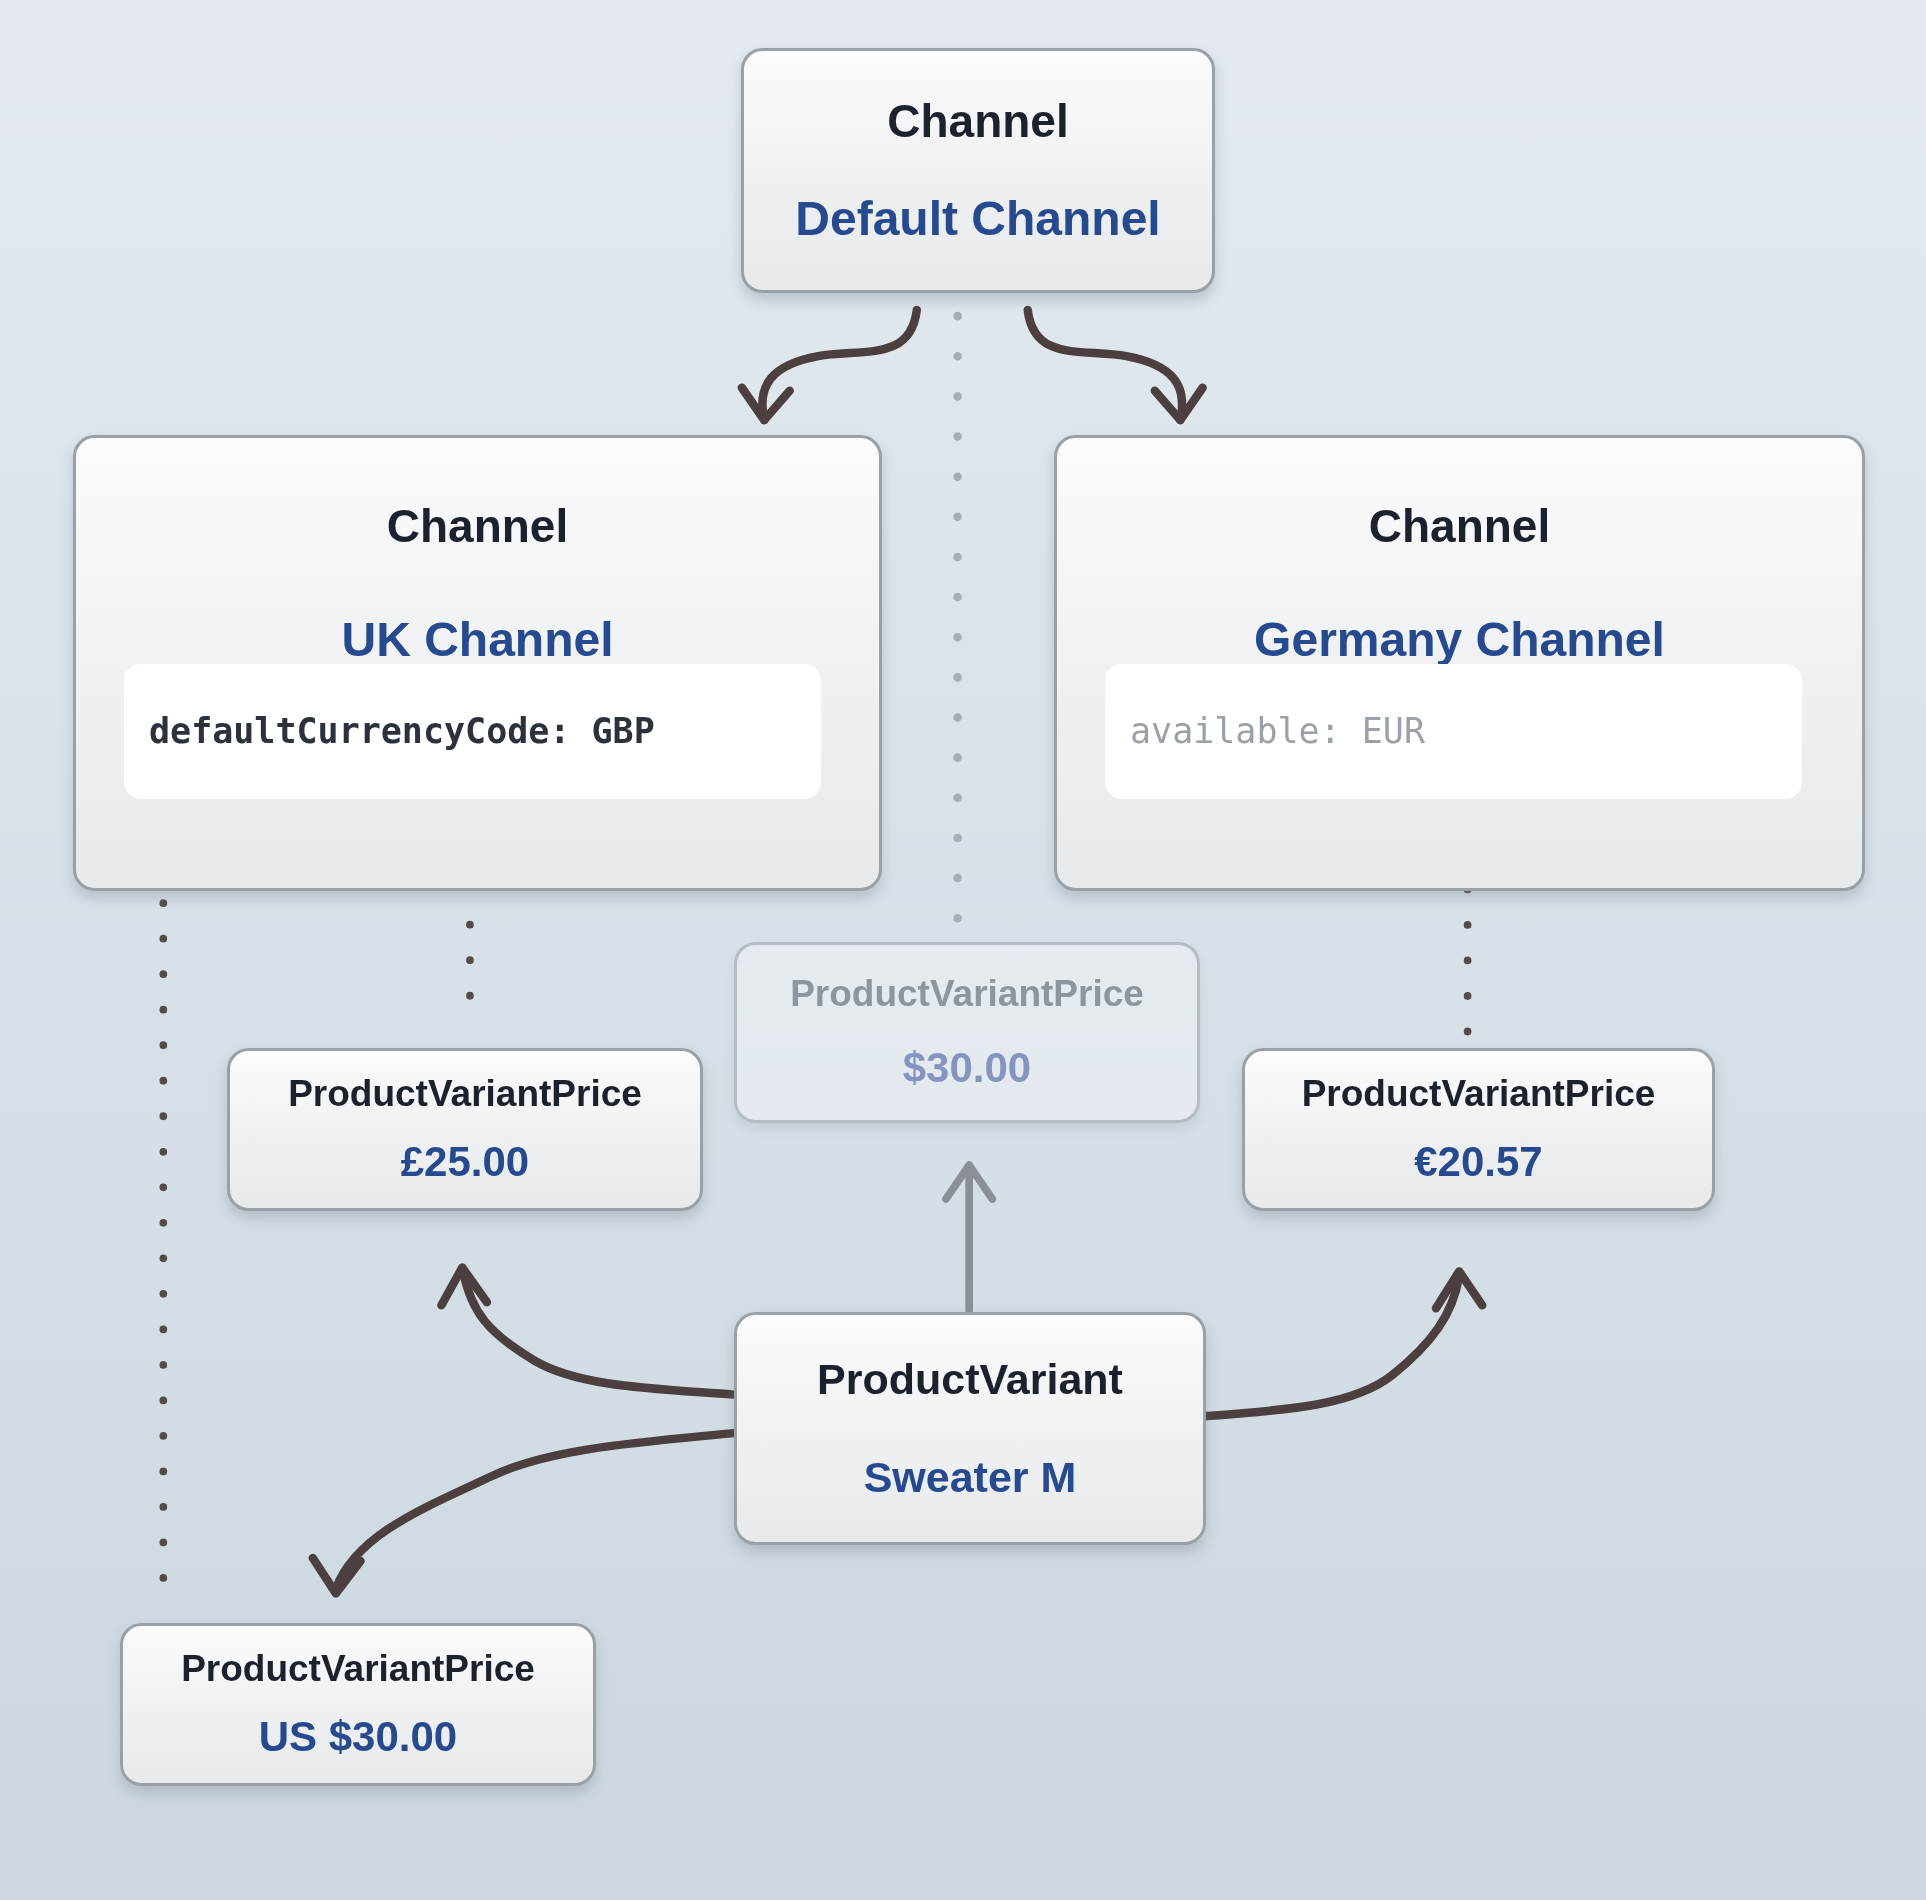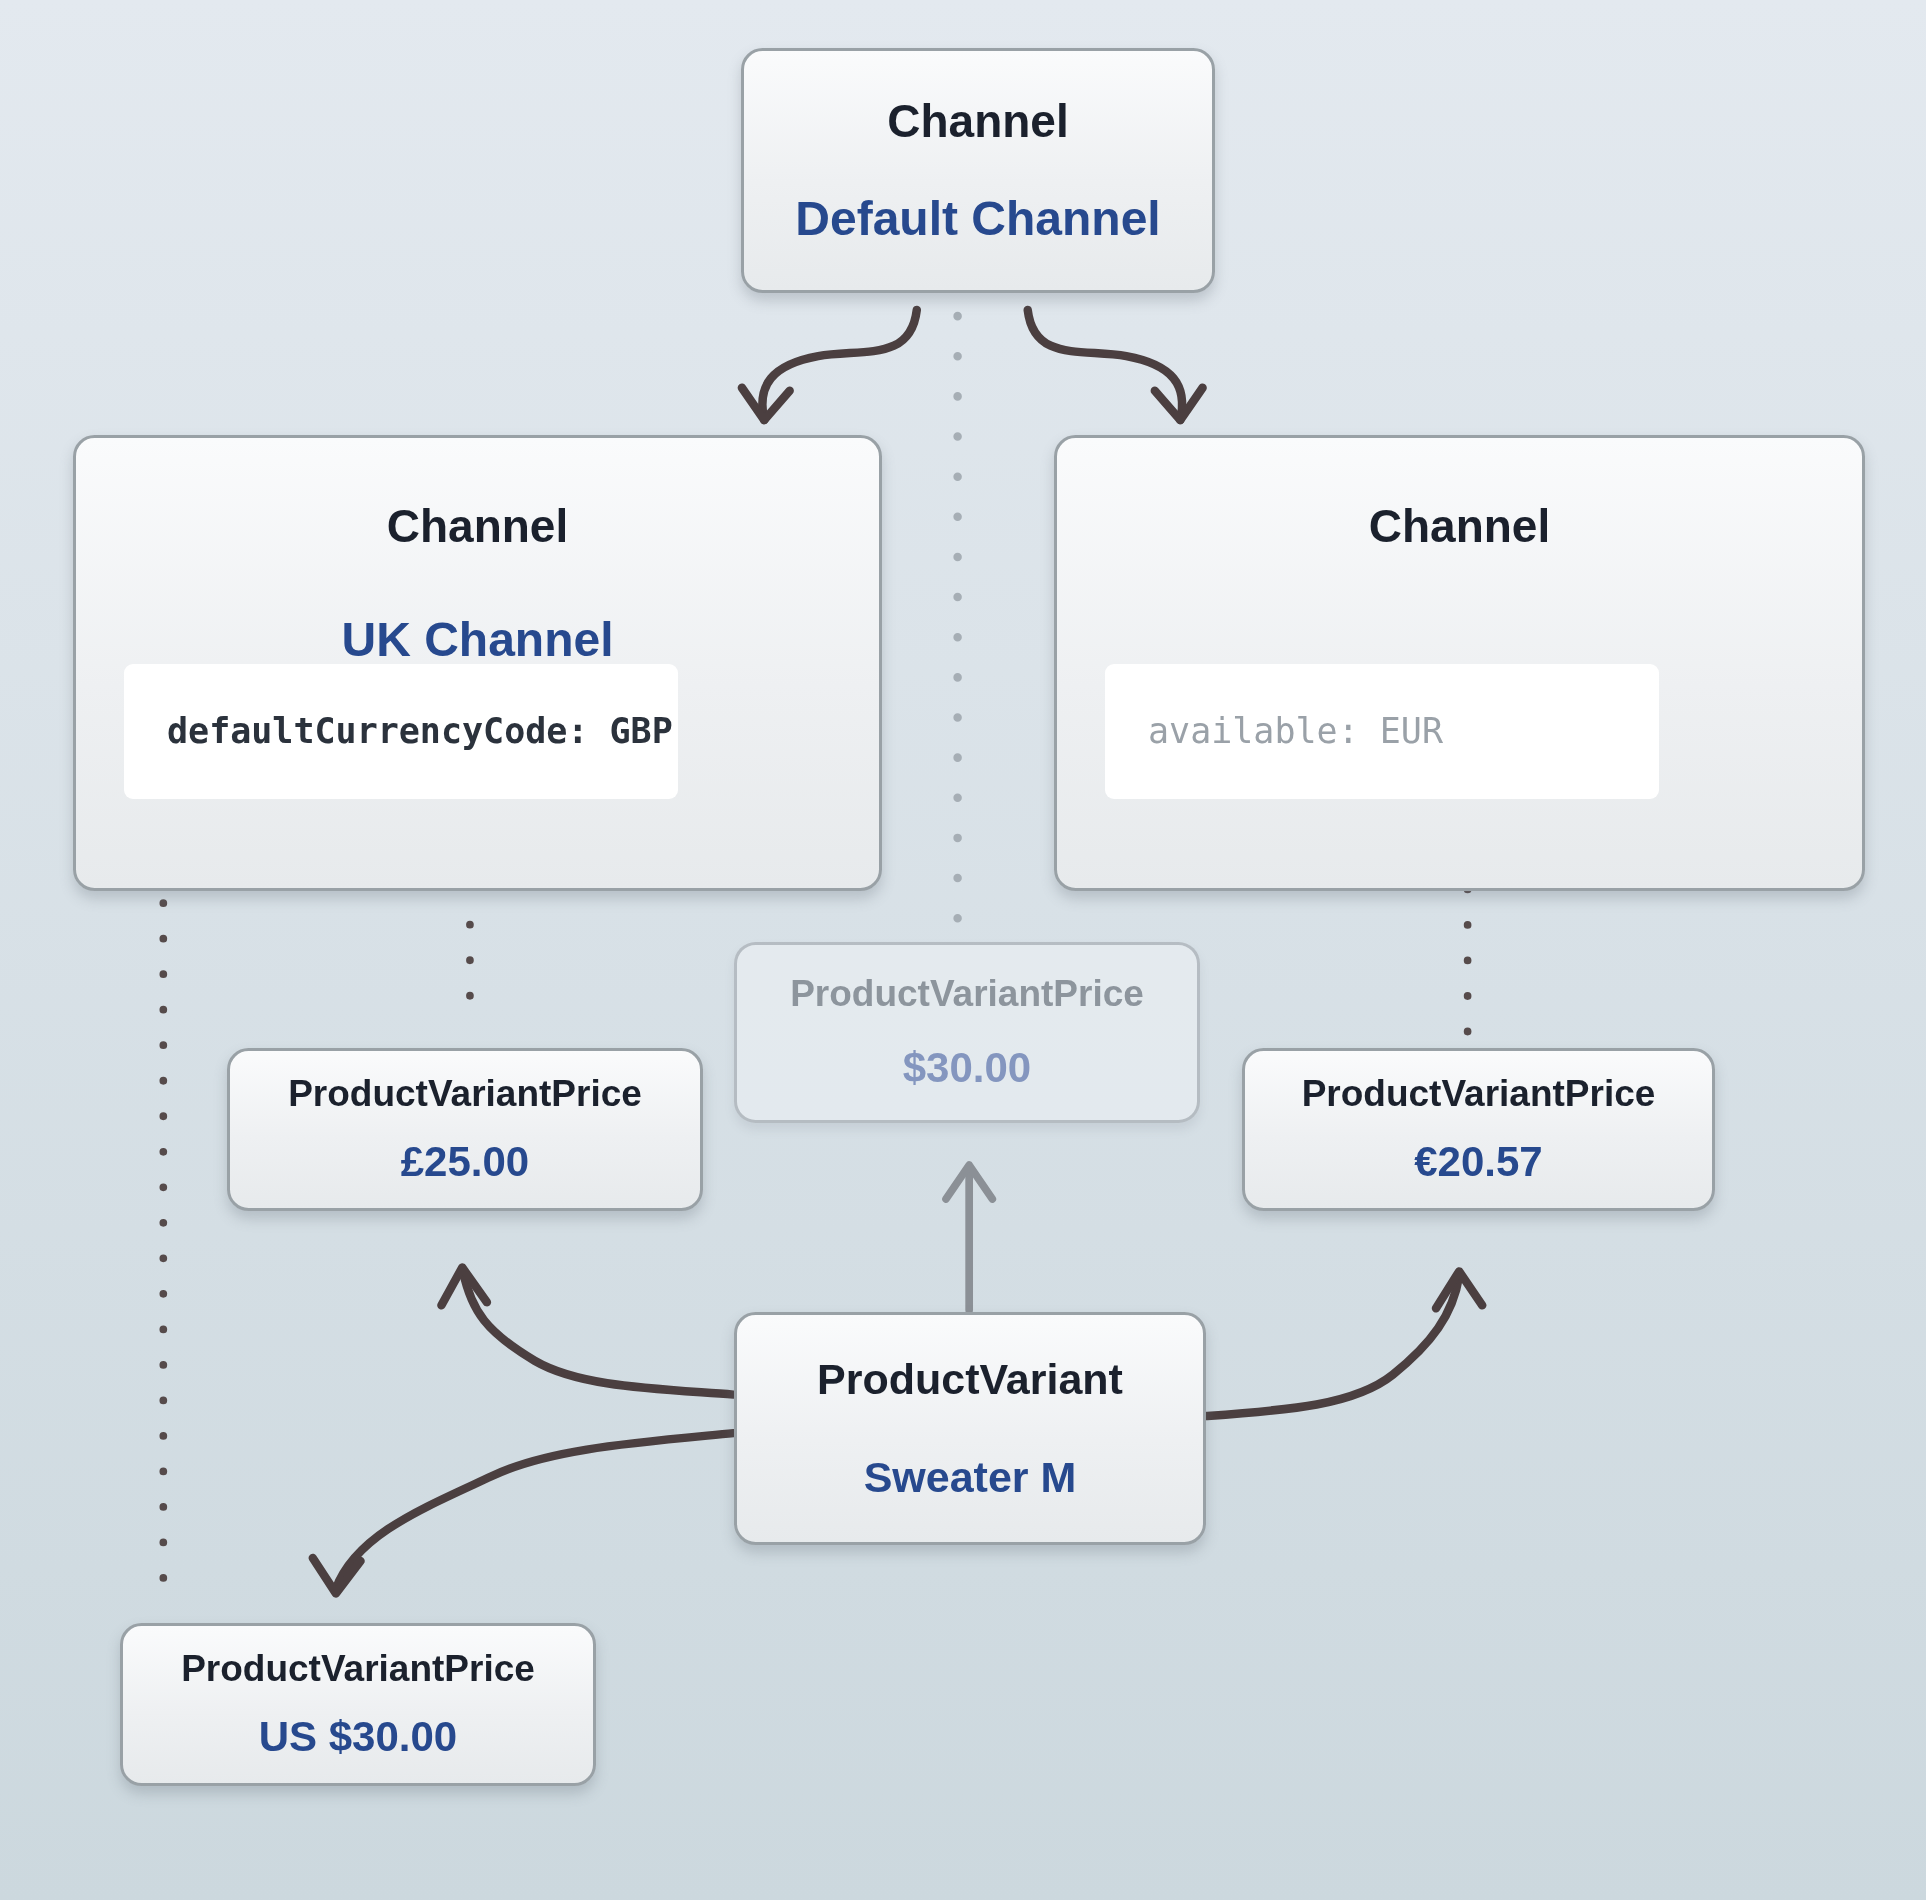--- a/index.html
+++ b/index.html
@@ -40,24 +40,24 @@
   .value{font-weight:700;color:var(--accent-blue);line-height:1.15;}
 
   
   .channel-node{justify-content:flex-start;padding-top:62px;}
   .channel-node .type{font-size:46px;}
   .channel-node .name{font-size:48px;margin-top:59px;}
   .top-node .type{font-size:46px;}
   .top-node .name{font-size:48px;}
 
   .code-chip{
-    position:absolute;left:48px;bottom:89px;width:554px;height:135px;
-    box-sizing:border-box;background:#ffffff;border-radius:9px;
+    position:absolute;left:48px;bottom:89px;width:697px;height:135px;
+    box-sizing:border-box;background:#ffffff;border-radius:17px;
     display:flex;flex-direction:column;justify-content:center;gap:12.3px;
-    padding-left:43px;text-align:left;
+    padding-left:25px;text-align:left;
     font-family:"DejaVu Sans Mono",monospace;font-size:35px;line-height:1.1;
   }
   .code-line1{font-weight:700;color:var(--code-dark);}
   .code-line2{font-weight:400;color:var(--code-gray);}
 
   
   .price-node .type{font-size:37px;}
   .price-node .value{font-size:42px;}
 
   
@@ -126,20 +126,21 @@
   <div class="node channel-node" style="left:73px;top:435px;width:809px;height:456px;">
     <div class="type">Channel</div>
     <div class="name">UK Channel</div>
     <div class="code-chip">
       <div class="code-line1">defaultCurrencyCode: GBP</div>
     </div>
   </div>
 
   <div class="node channel-node" style="left:1054px;top:435px;width:811px;height:456px;">
     <div class="type">Channel</div>
+    <div class="name">Germany Channel</div>
     <div class="code-chip">
       <div class="code-line2">available: EUR</div>
     </div>
   </div>
 
   <div class="node price-node faded" style="left:734px;top:942px;width:466px;height:181px;">
     <div class="type">ProductVariantPrice</div>
     <div class="value">$30.00</div>
   </div>
 

